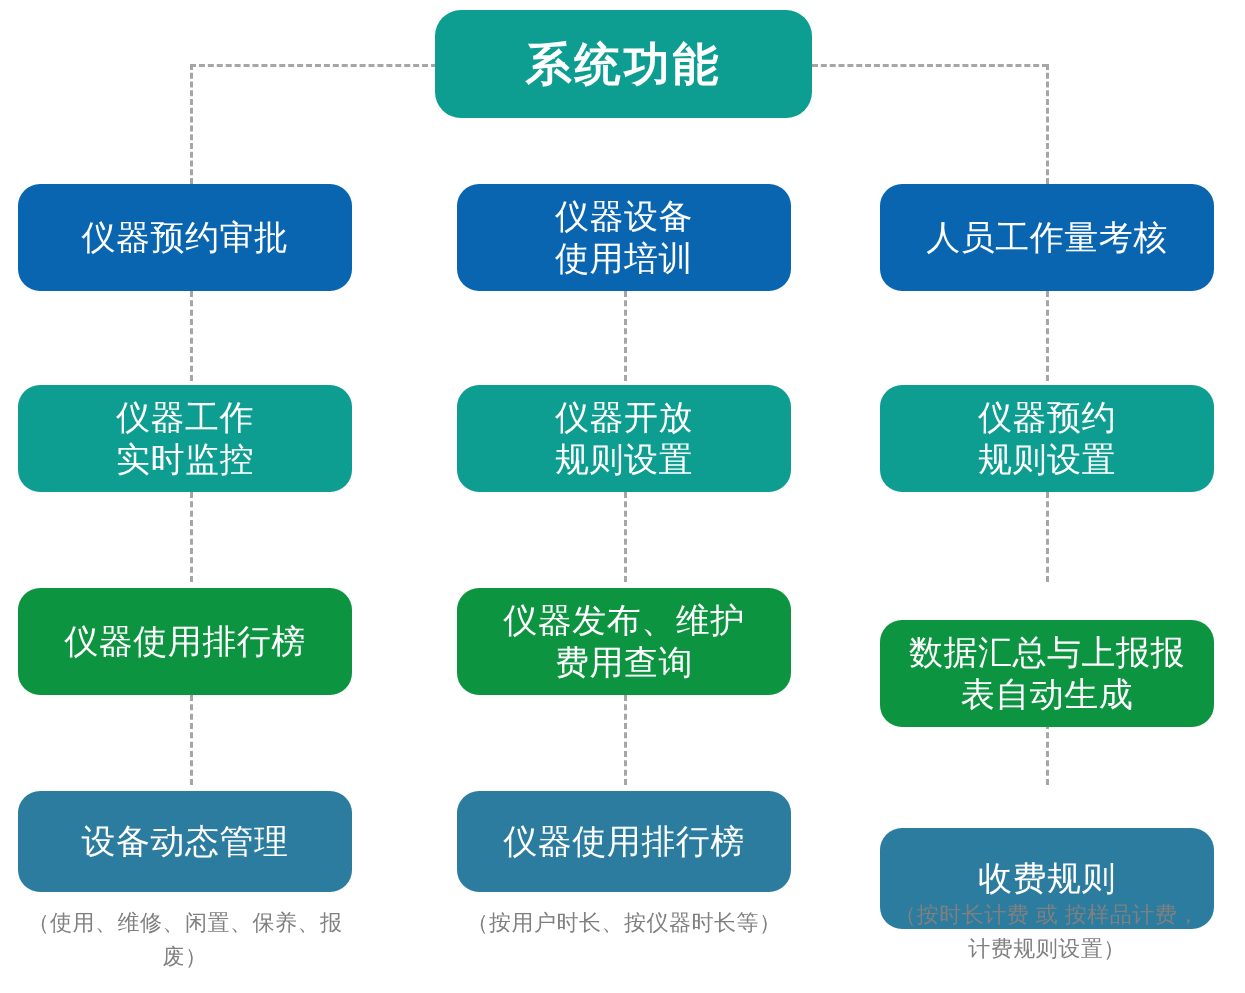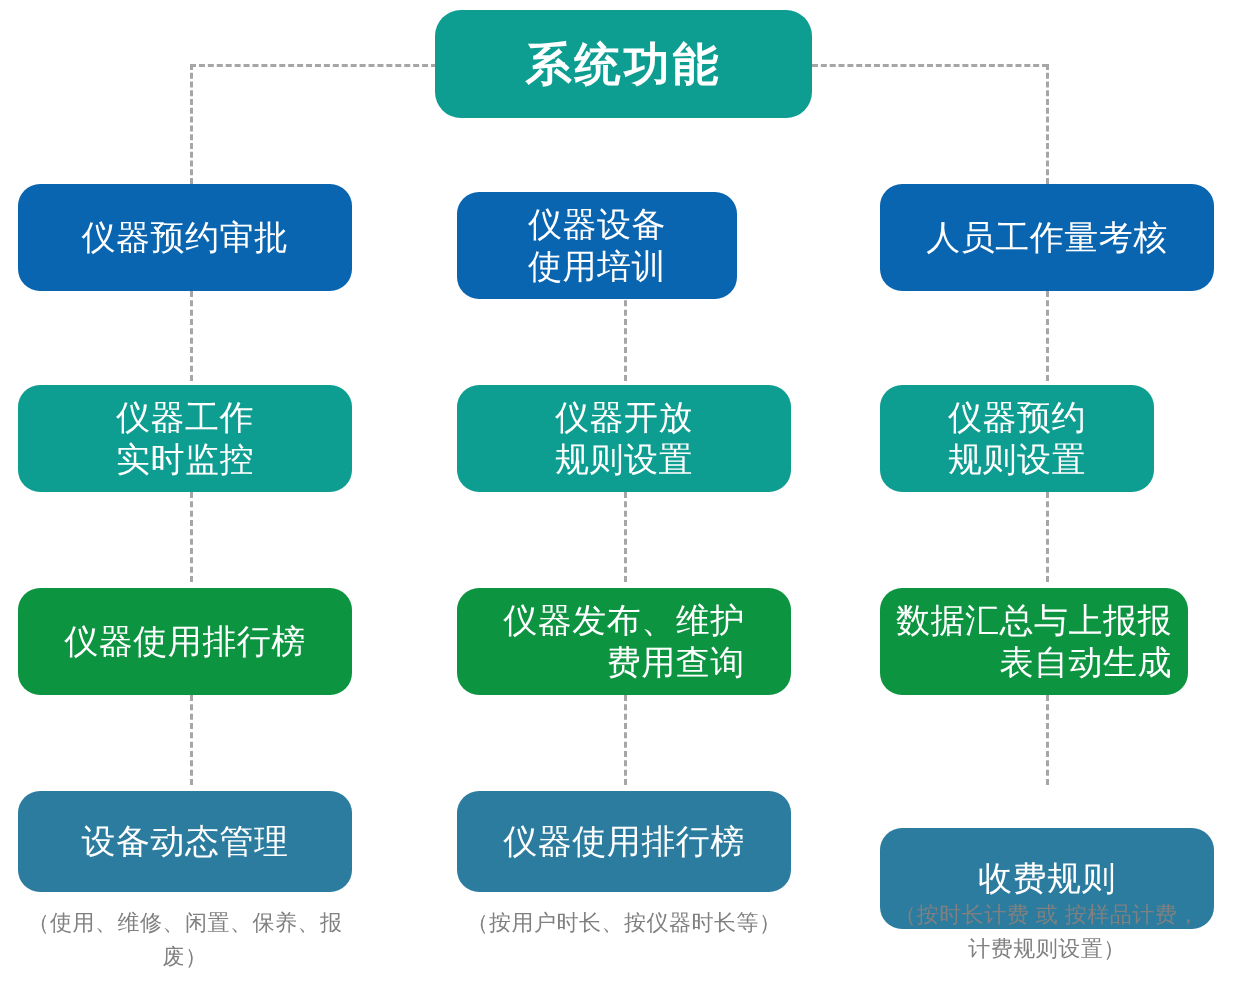--- a/index.html
+++ b/index.html
@@ -32,21 +32,21 @@
     width: 0;
   }
 
   
   .node {
     position: absolute;
     border-radius: 22px;
     display: flex;
     align-items: center;
     justify-content: center;
-    text-align: right;
+    text-align: center;
     color: #ffffff;
     box-sizing: border-box;
     line-height: 1.22;
     white-space: pre-line;
     letter-spacing: 0.5px;
   }
 
   .title-node {
     font-size: 46px;
     font-weight: bold;
@@ -99,39 +99,39 @@
 实时监控</div>
 
   <div class="node row-node" style="left:18px; top:184px; width:334px; height:107px; background:#0A65B0;">仪器预约审批</div>
 
   <div class="node row-node" style="left:18px; top:588px; width:334px; height:107px; background:#0D9440;">仪器使用排行榜</div>
 
   <div class="node row-node" style="left:18px; top:791px; width:334px; height:101px; background:#2B7C9E;">设备动态管理</div>
 
   <div class="caption" style="left:8px; top:906px; width:354px;">（使用、维修、闲置、保养、报废）</div>
 
-  <div class="node row-node" style="left:457px; top:192px; width:280px; height:107px; background:#0A65B0;">仪器设备
+  <div class="node row-node" style="left:457px; top:184px; width:334px; height:107px; background:#0A65B0;">仪器设备
 使用培训</div>
 
   <div class="node row-node" style="left:457px; top:385px; width:334px; height:107px; background:#0E9E91;">仪器开放
 规则设置</div>
 
   <div class="node row-node" style="left:457px; top:588px; width:334px; height:107px; background:#0D9440;">仪器发布、维护
 费用查询</div>
 
   <div class="node row-node" style="left:457px; top:791px; width:334px; height:101px; background:#2B7C9E;">仪器使用排行榜</div>
 
   <div class="caption" style="left:447px; top:906px; width:354px;">（按用户时长、按仪器时长等）</div>
 
   <div class="node row-node" style="left:880px; top:184px; width:334px; height:107px; background:#0A65B0;">人员工作量考核</div>
 
-  <div class="node row-node" style="left:880px; top:385px; width:274px; height:107px; background:#0E9E91;">仪器预约
+  <div class="node row-node" style="left:880px; top:385px; width:334px; height:107px; background:#0E9E91;">仪器预约
 规则设置</div>
 
-  <div class="node row-node" style="left:880px; top:588px; width:308px; height:107px; background:#0D9440;">数据汇总与上报报
+  <div class="node row-node" style="left:880px; top:620px; width:334px; height:107px; background:#0D9440;">数据汇总与上报报
 表自动生成</div>
 
   <div class="node row-node" style="left:880px; top:828px; width:334px; height:101px; background:#2B7C9E;">收费规则</div>
 
   <div class="caption" style="left:870px; top:898px; width:354px;">（按时长计费 或 按样品计费，
 计费规则设置）</div>
 
 </div>
 
 </body></html>

